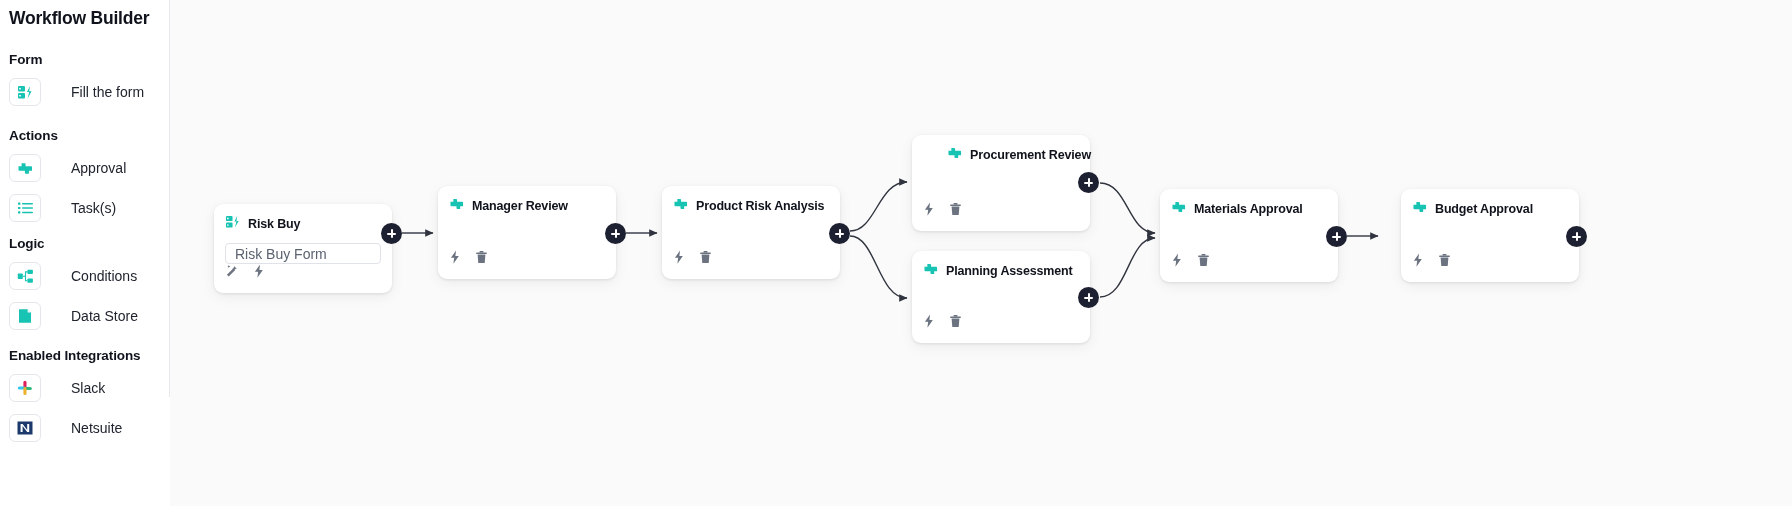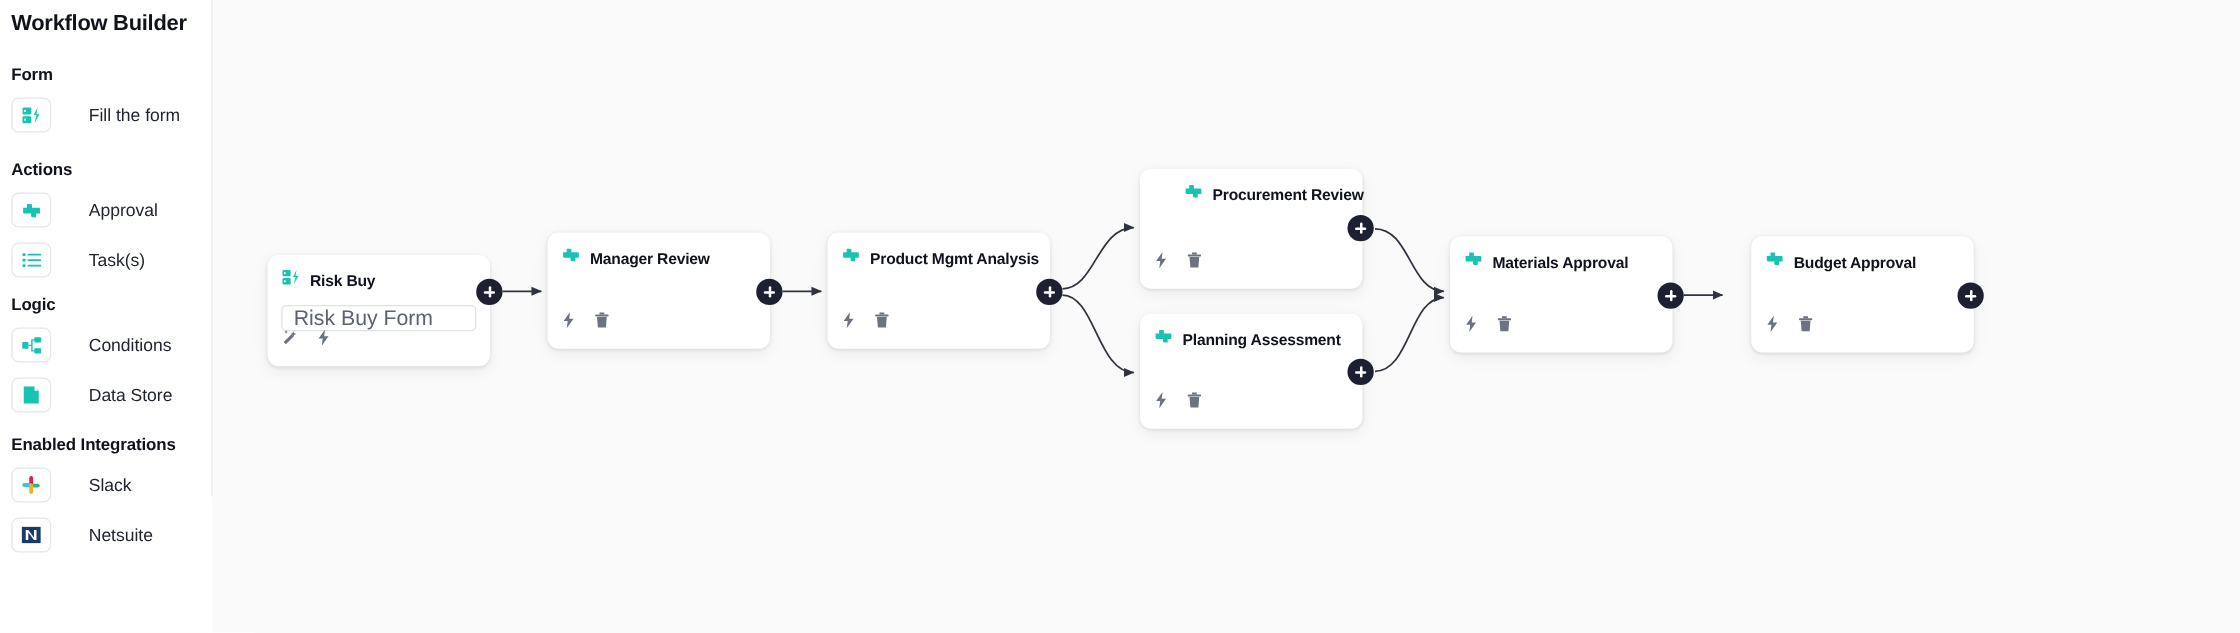--- a/index.html
+++ b/index.html
@@ -108,21 +108,21 @@
   }
   .node-field {
     margin: 10px 11px 0 11px;
     height: 21px;
     border: 1px solid #dfe2e8;
     border-radius: 4px;
     background: #fff;
     display: flex;
     align-items: center;
     padding-left: 9px;
-    font-size: 17px;
+    font-size: 14px;
     color: #5b6270;
     white-space: nowrap;
     overflow: hidden;
   }
   .node-tools {
     position: absolute;
     left: 11px;
     bottom: 11px;
     display: flex;
     align-items: center;
@@ -333,21 +333,21 @@
     <div class="plus" style="left:435px; top:223px;"></div>
 
     <div class="node" style="left:492px; top:186px; width:178px; height:93px;">
       <div class="node-head">
         <span>
           <svg width="16" height="14" viewBox="0 0 17 15">
             <path d="M1.5 5.2 L4.6 5.2 L4.6 2.2 L7.6 2.2 C8.2 2.2 8.6 2.6 8.6 3.2 L8.6 8.8 C8.6 9.4 8.2 9.8 7.6 9.8 L2.5 9.8 C1.9 9.8 1.5 9.4 1.5 8.8 Z" fill="#17c3b2"></path>
             <path d="M15 9.8 L11.9 9.8 L11.9 12.8 L8.9 12.8 C8.3 12.8 7.9 12.4 7.9 11.8 L7.9 6.2 C7.9 5.6 8.3 5.2 8.9 5.2 L14 5.2 C14.6 5.2 15 5.6 15 6.2 Z" fill="#17c3b2"></path>
           </svg>
         </span>
-        <span class="node-title">Product Mgmt Analysis</span>
+        <span class="node-title">Product Risk Analysis</span>
       </div>
       <div class="node-tools">
         <span class="tool">
           <svg width="12" height="14" viewBox="0 0 11 15">
             <path d="M6.6 0.6 L1.1 8.4 L4.6 8.4 L3.8 14.6 L9.6 6.4 L5.9 6.4 Z" fill="#6b7280"></path>
           </svg>
         </span>
         <span class="tool">
           <svg width="13" height="14" viewBox="0 0 13 14">
             <rect x="1.2" y="2.6" width="10.6" height="1.5" rx="0.5" fill="#6b7280"></rect>

